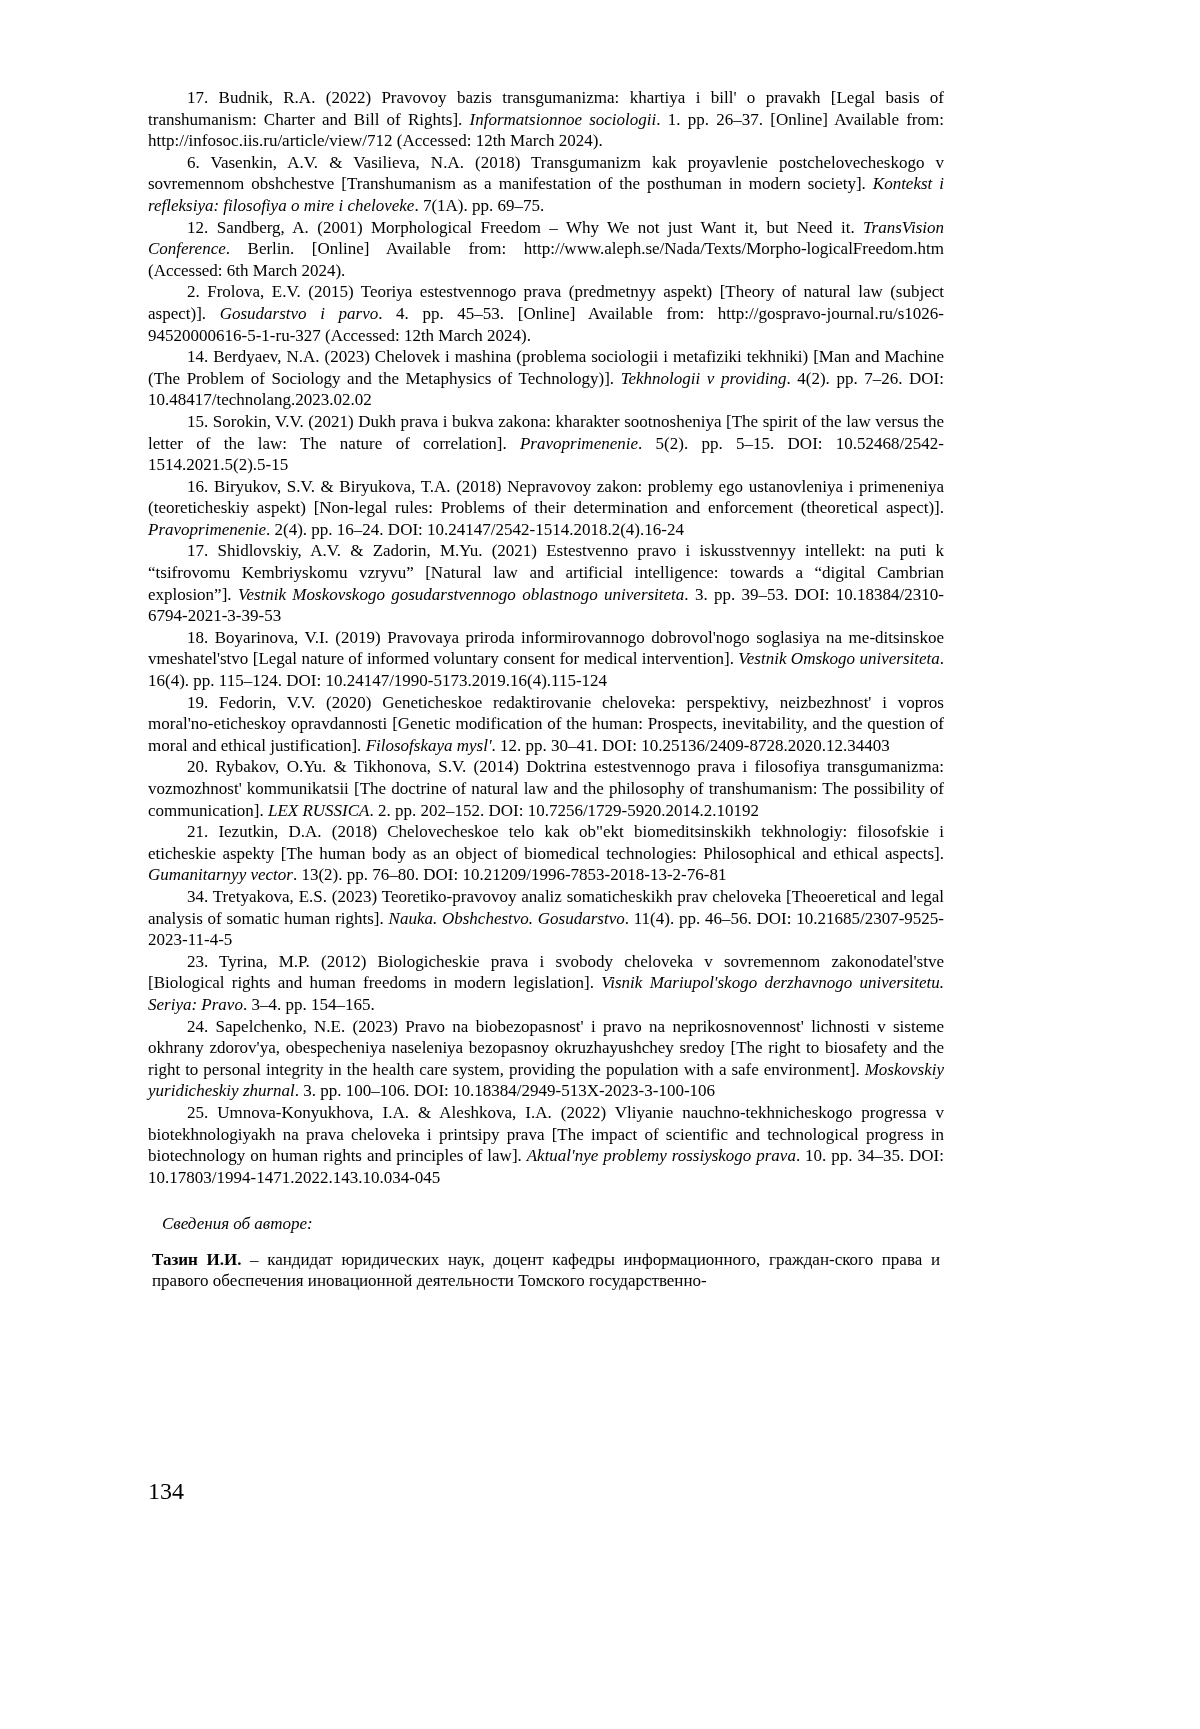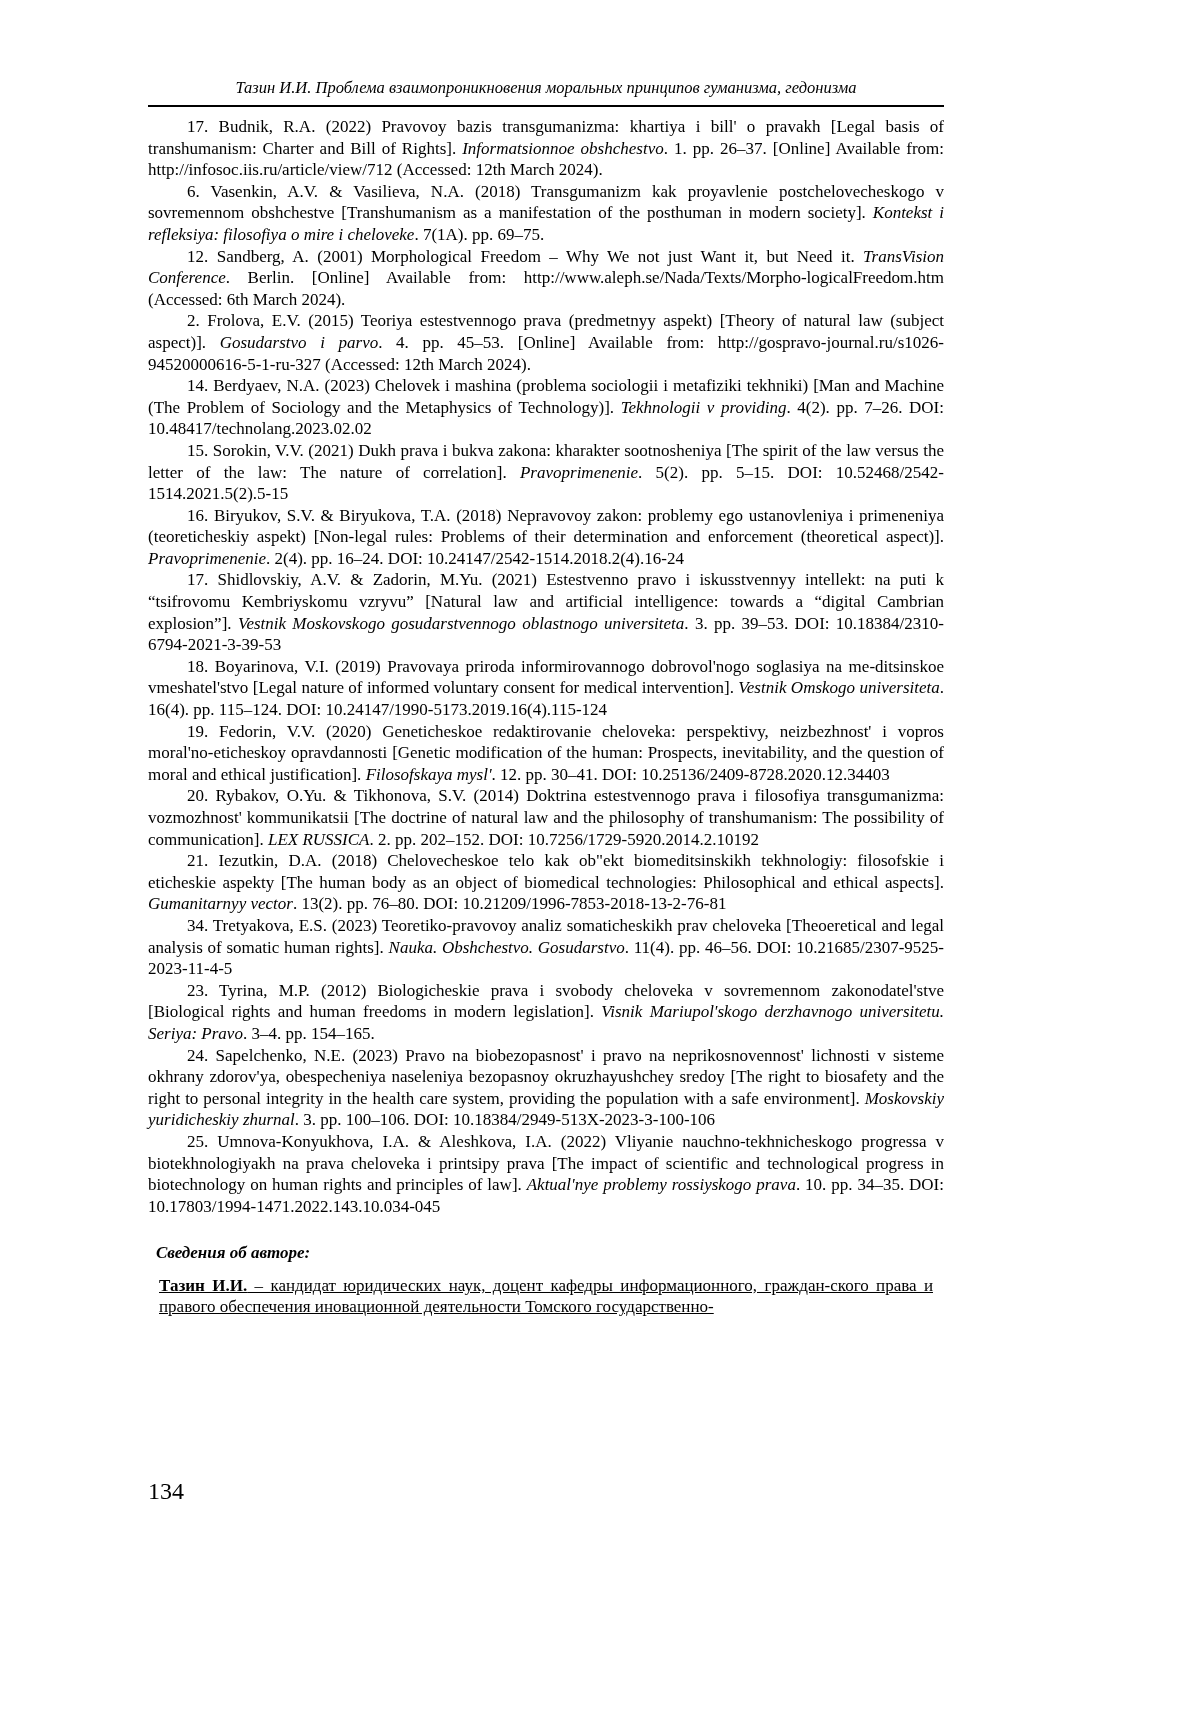--- a/index.html
+++ b/index.html
@@ -32,54 +32,50 @@
   .references { margin-top: 9px; }
   .reference {
     margin: 0;
     font-size: 17px;
     line-height: 21.6px;
     text-align: justify;
     text-indent: 39px;
   }
   .author-section { margin-top: 25px; }
   .author-heading {
-    margin: 8px;
+    margin: 14px;
     font-size: 17px;
     line-height: 21.6px;
-    font-weight: bold;
+    font-weight: normal;
     font-style: italic;
   }
   .author-text {
-    margin: 11px;
+    margin: 4px;
     font-size: 17px;
     line-height: 21.6px;
     text-align: justify;
-    text-decoration: underline;
   }
   .author-text b { font-weight: bold; }
   .page-number {
     position: absolute;
     left: 148px;
     top: 1480px;
     font-size: 24px;
     line-height: 22px;
   }
 </style>
 </head>
 <body>
 
 <div class="page">
   <div class="content">
 
-    <header class="running-header">
-      <span>Тазин И.И. Проблема взаимопроникновения моральных принципов гуманизма, гедонизма</span>
-    </header>
 
     <section class="references">
-        <p class="reference"><span>17. </span><span>Budnik, R.A. (2022) Pravovoy bazis transgumanizma: khartiya i bill' o pravakh [Legal basis of transhumanism: Charter and Bill of Rights]. </span><i>Informatsionnoe obshchestvo</i><span>. 1. pp. 26–37. [Online] Available from: http://infosoc.iis.ru/article/view/712 (Accessed: 12th March 2024).</span></p>
+        <p class="reference"><span>17. </span><span>Budnik, R.A. (2022) Pravovoy bazis transgumanizma: khartiya i bill' o pravakh [Legal basis of transhumanism: Charter and Bill of Rights]. </span><i>Informatsionnoe sociologii</i><span>. 1. pp. 26–37. [Online] Available from: http://infosoc.iis.ru/article/view/712 (Accessed: 12th March 2024).</span></p>
         <p class="reference"><span>6. </span><span>Vasenkin, A.V. &amp; Vasilieva, N.A. (2018) Transgumanizm kak proyavlenie postchelovecheskogo v sovremennom obshchestve [Transhumanism as a manifestation of the posthuman in modern society]. </span><i>Kontekst i refleksiya: filosofiya o mire i cheloveke</i><span>. 7(1A). pp. 69–75.</span></p>
         <p class="reference"><span>12. </span><span>Sandberg, A. (2001) Morphological Freedom – Why We not just Want it, but Need it. </span><i>TransVision Conference</i><span>. Berlin. [Online] Available from: http://www.aleph.se/Nada/Texts/Morpho-logicalFreedom.htm (Accessed: 6th March 2024).</span></p>
         <p class="reference"><span>2. </span><span>Frolova, E.V. (2015) Teoriya estestvennogo prava (predmetnyy aspekt) [Theory of natural law (subject aspect)]. </span><i>Gosudarstvo i parvo</i><span>. 4. pp. 45–53. [Online] Available from: http://gospravo-journal.ru/s1026-94520000616-5-1-ru-327 (Accessed: 12th March 2024).</span></p>
         <p class="reference"><span>14. </span><span>Berdyaev, N.A. (2023) Chelovek i mashina (problema sociologii i metafiziki tekhniki) [Man and Machine (The Problem of Sociology and the Metaphysics of Technology)]. </span><i>Tekhnologii v providing</i><span>. 4(2). pp. 7–26. DOI: 10.48417/technolang.2023.02.02</span></p>
         <p class="reference"><span>15. </span><span>Sorokin, V.V. (2021) Dukh prava i bukva zakona: kharakter sootnosheniya [The spirit of the law versus the letter of the law: The nature of correlation]. </span><i>Pravoprimenenie</i><span>. 5(2). pp. 5–15. DOI: 10.52468/2542-1514.2021.5(2).5-15</span></p>
         <p class="reference"><span>16. </span><span>Biryukov, S.V. &amp; Biryukova, T.A. (2018) Nepravovoy zakon: problemy ego ustanovleniya i primeneniya (teoreticheskiy aspekt) [Non-legal rules: Problems of their determination and enforcement (theoretical aspect)]. </span><i>Pravoprimenenie</i><span>. 2(4). pp. 16–24. DOI: 10.24147/2542-1514.2018.2(4).16-24</span></p>
         <p class="reference"><span>17. </span><span>Shidlovskiy, A.V. &amp; Zadorin, M.Yu. (2021) Estestvenno pravo i iskusstvennyy intellekt: na puti k “tsifrovomu Kembriyskomu vzryvu” [Natural law and artificial intelligence: towards a “digital Cambrian explosion”]. </span><i>Vestnik Moskovskogo gosudarstvennogo oblastnogo universiteta</i><span>. 3. pp. 39–53. DOI: 10.18384/2310-6794-2021-3-39-53</span></p>
         <p class="reference"><span>18. </span><span>Boyarinova, V.I. (2019) Pravovaya priroda informirovannogo dobrovol'nogo soglasiya na me-ditsinskoe vmeshatel'stvo [Legal nature of informed voluntary consent for medical intervention]. </span><i>Vestnik Omskogo universiteta</i><span>. 16(4). pp. 115–124. DOI: 10.24147/1990-5173.2019.16(4).115-124</span></p>
         <p class="reference"><span>19. </span><span>Fedorin, V.V. (2020) Geneticheskoe redaktirovanie cheloveka: perspektivy, neizbezhnost' i vopros moral'no-eticheskoy opravdannosti [Genetic modification of the human: Prospects, inevitability, and the question of moral and ethical justification]. </span><i>Filosofskaya mysl'</i><span>. 12. pp. 30–41. DOI: 10.25136/2409-8728.2020.12.34403</span></p>
         <p class="reference"><span>20. </span><span>Rybakov, O.Yu. &amp; Tikhonova, S.V. (2014) Doktrina estestvennogo prava i filosofiya transgumanizma: vozmozhnost' kommunikatsii [The doctrine of natural law and the philosophy of transhumanism: The possibility of communication]. </span><i>LEX RUSSICA</i><span>. 2. pp. 202–152. DOI: 10.7256/1729-5920.2014.2.10192</span></p>

